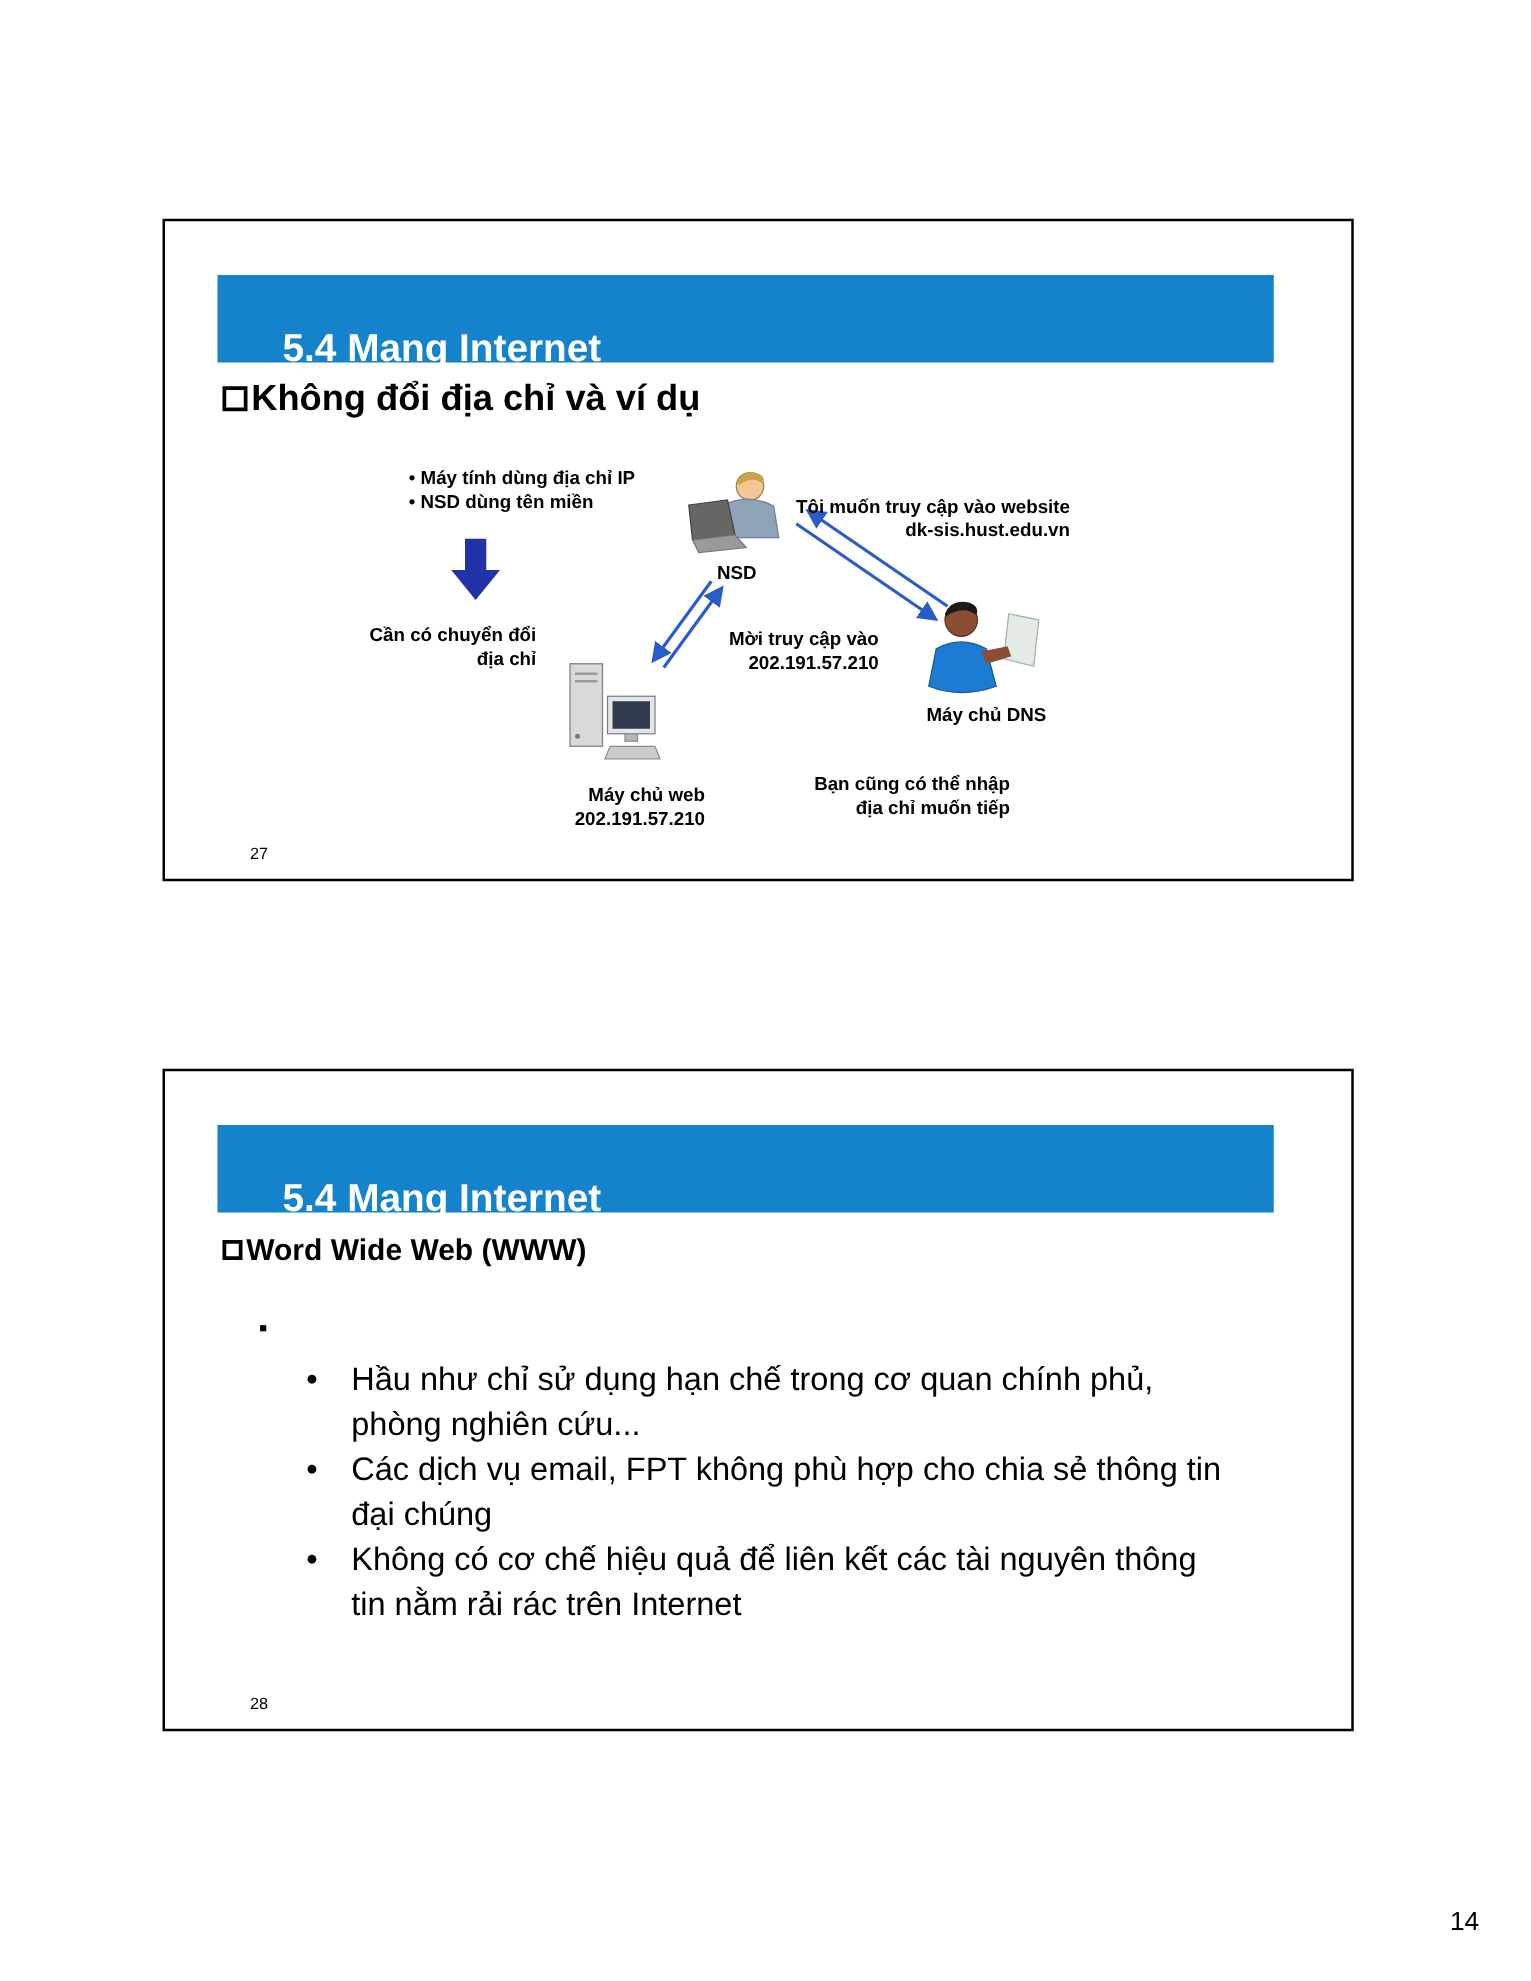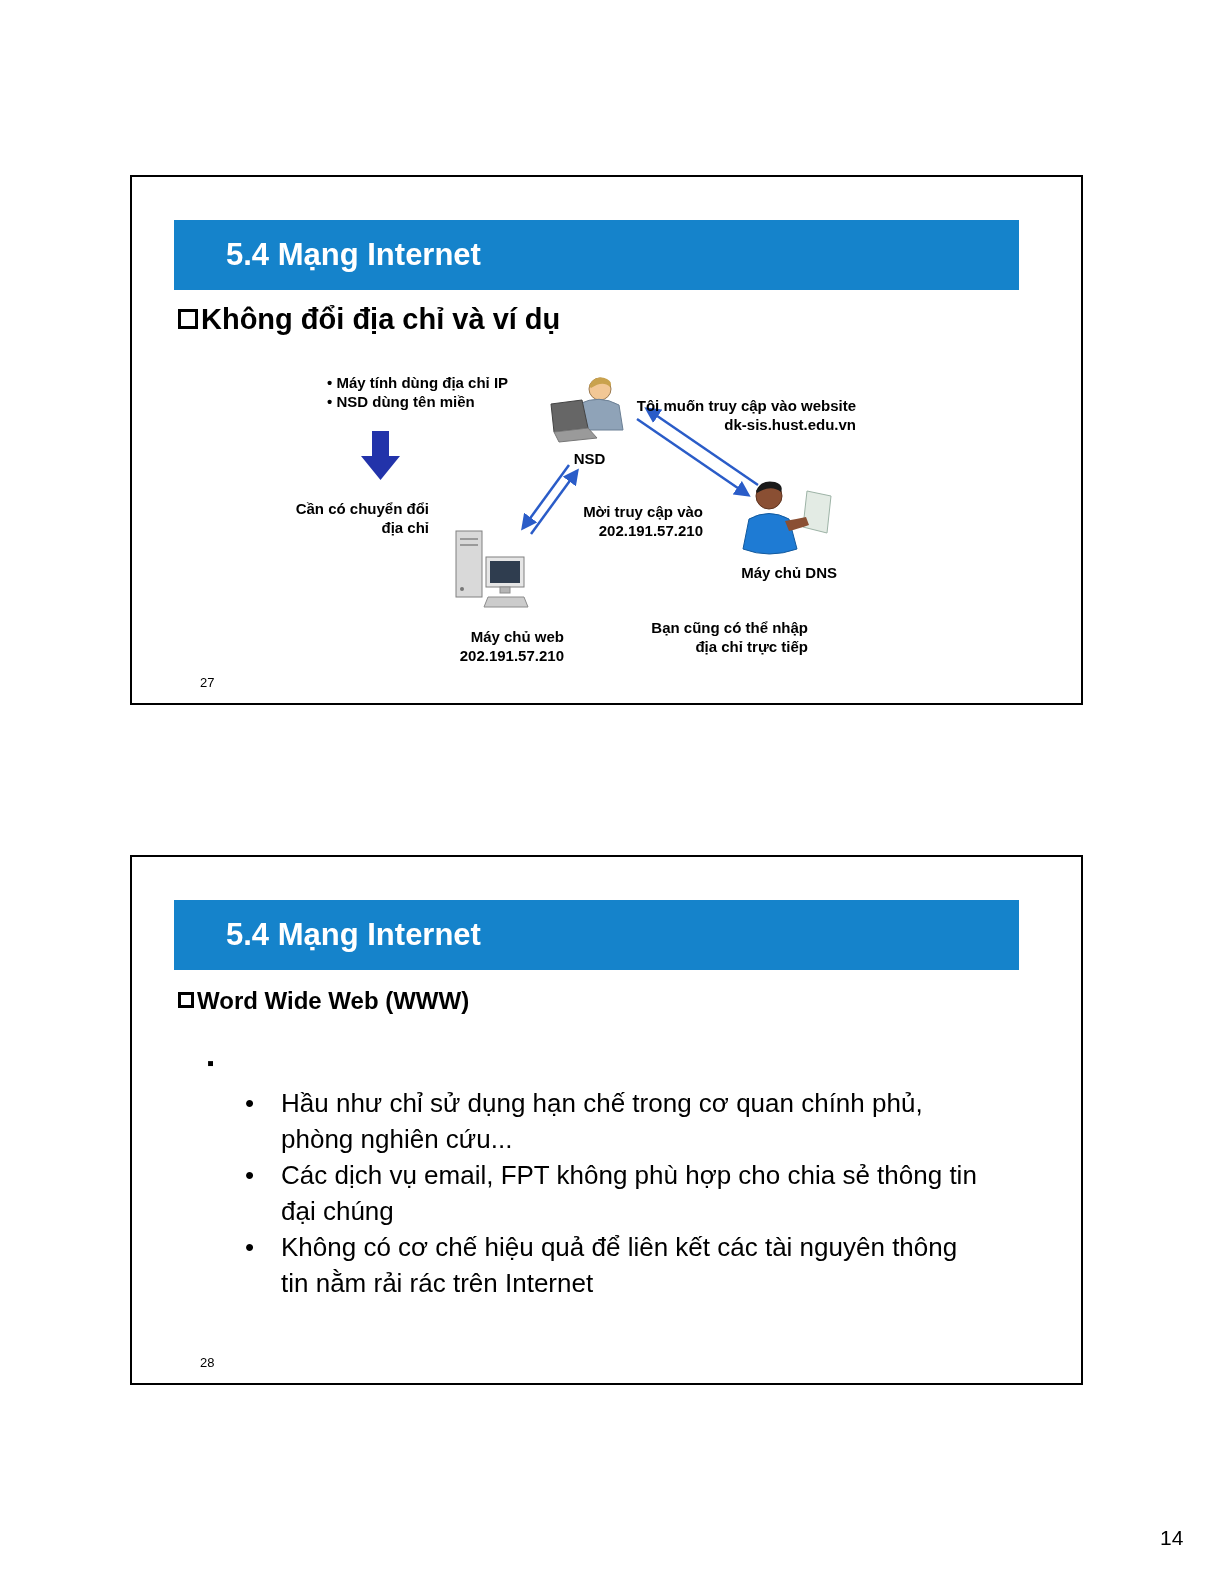--- a/index.html
+++ b/index.html
@@ -26,20 +26,21 @@
     width: 845px; height: 70px;
     background: #1583cb;
   }
   .header-title {
     color: #fff;
     font-weight: bold;
     font-size: 31px;
     line-height: 70px;
     padding-left: 52px;
     white-space: nowrap;
+    margin-top: 24px;
   }
 
   .slide-heading {
     position: absolute;
     left: 46px;
     display: flex;
     align-items: flex-start;
     font-weight: bold;
   }
   #slide1 .slide-heading { top: 126px; font-size: 29px; }
@@ -174,21 +175,21 @@
     <div class="dlabel" id="nsd-label">NSD</div>
 
     <div class="dlabel center" id="user-request">Tôi muốn truy cập vào website dk-sis.hust.edu.vn</div>
 
     <div class="dlabel center" id="dns-reply">Mời truy cập vào 202.191.57.210</div>
 
     <div class="dlabel center" id="dns-label">Máy chủ DNS</div>
 
     <div class="dlabel center" id="web-label">Máy chủ web 202.191.57.210</div>
 
-    <div class="dlabel center" id="direct-note">Bạn cũng có thể nhập địa chỉ trực tiếp</div>
+    <div class="dlabel center" id="direct-note">Bạn cũng có thể nhập địa chỉ muốn tiếp</div>
   </div>
 
   <div class="slide-number">27</div>
 </div>
 
 <div class="slide" id="slide2">
 
   <div class="header-bar">
     <div class="header-title">5.4 Mạng Internet</div>
   </div>

